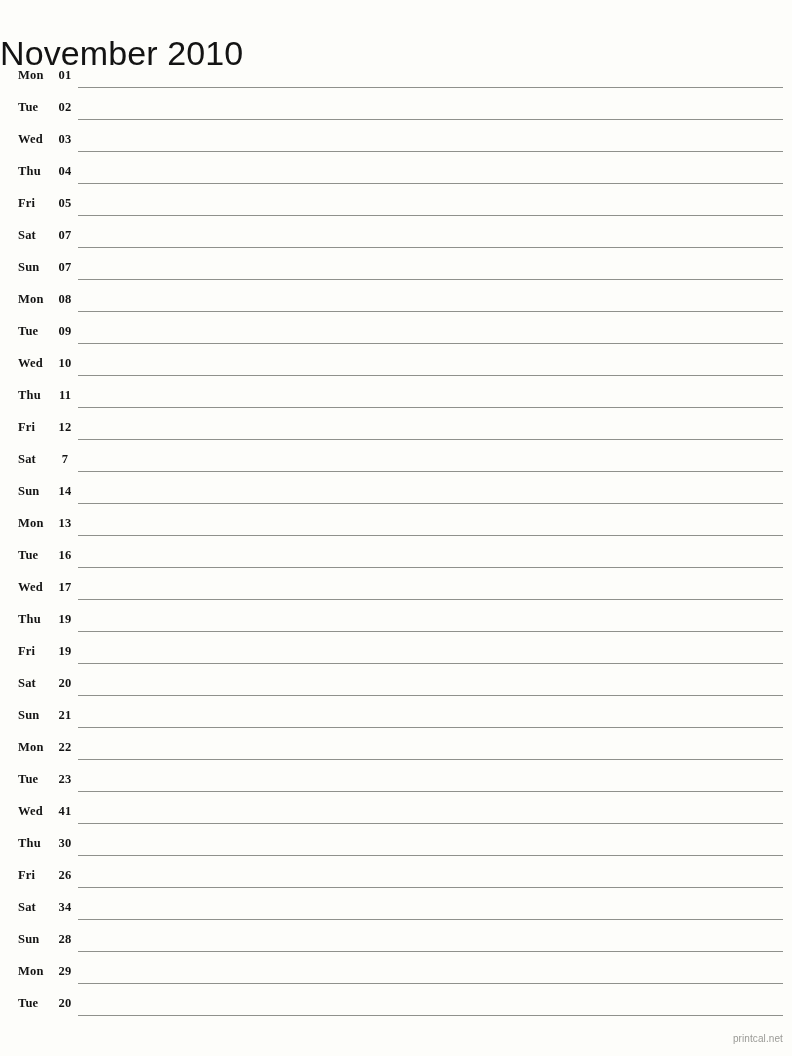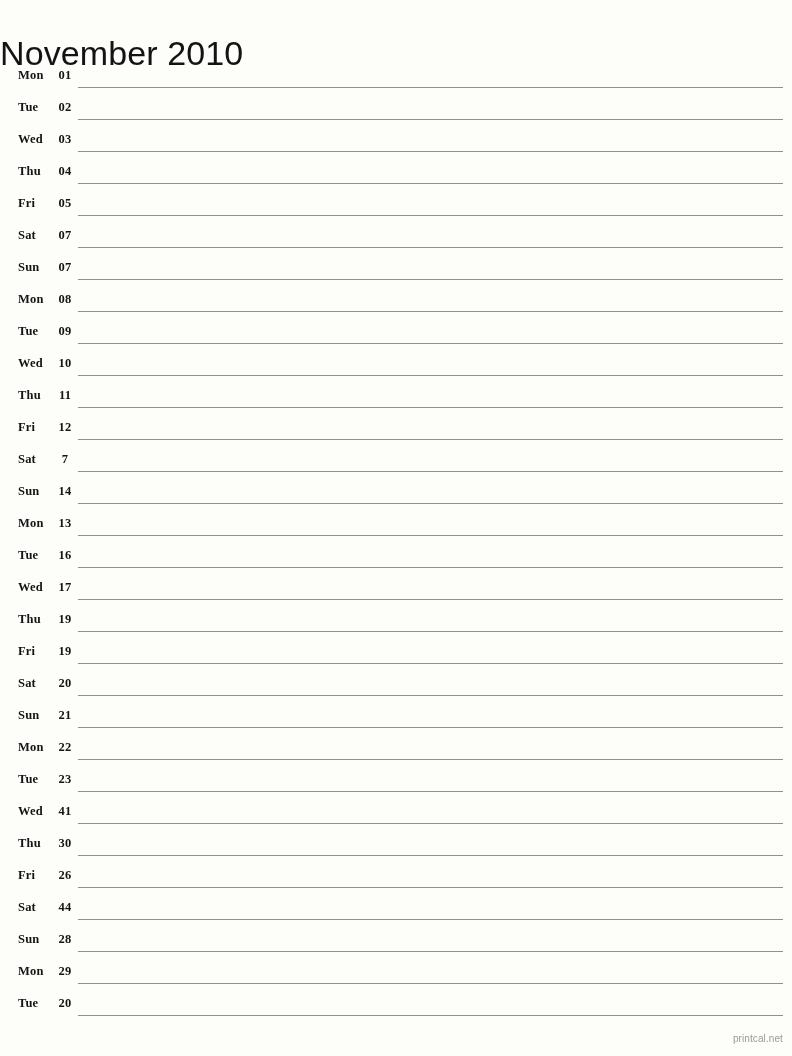--- a/index.html
+++ b/index.html
@@ -290,21 +290,21 @@
       <div class="day-row">
         <div class="day-label-group">
           <span class="weekday">Fri</span>
           <span class="daynum">26</span>
         </div>
         <div class="writing-line"></div>
       </div>
       <div class="day-row">
         <div class="day-label-group">
           <span class="weekday">Sat</span>
-          <span class="daynum">44</span>
+          <span class="daynum">34</span>
         </div>
         <div class="writing-line"></div>
       </div>
       <div class="day-row">
         <div class="day-label-group">
           <span class="weekday">Sun</span>
           <span class="daynum">28</span>
         </div>
         <div class="writing-line"></div>
       </div>

